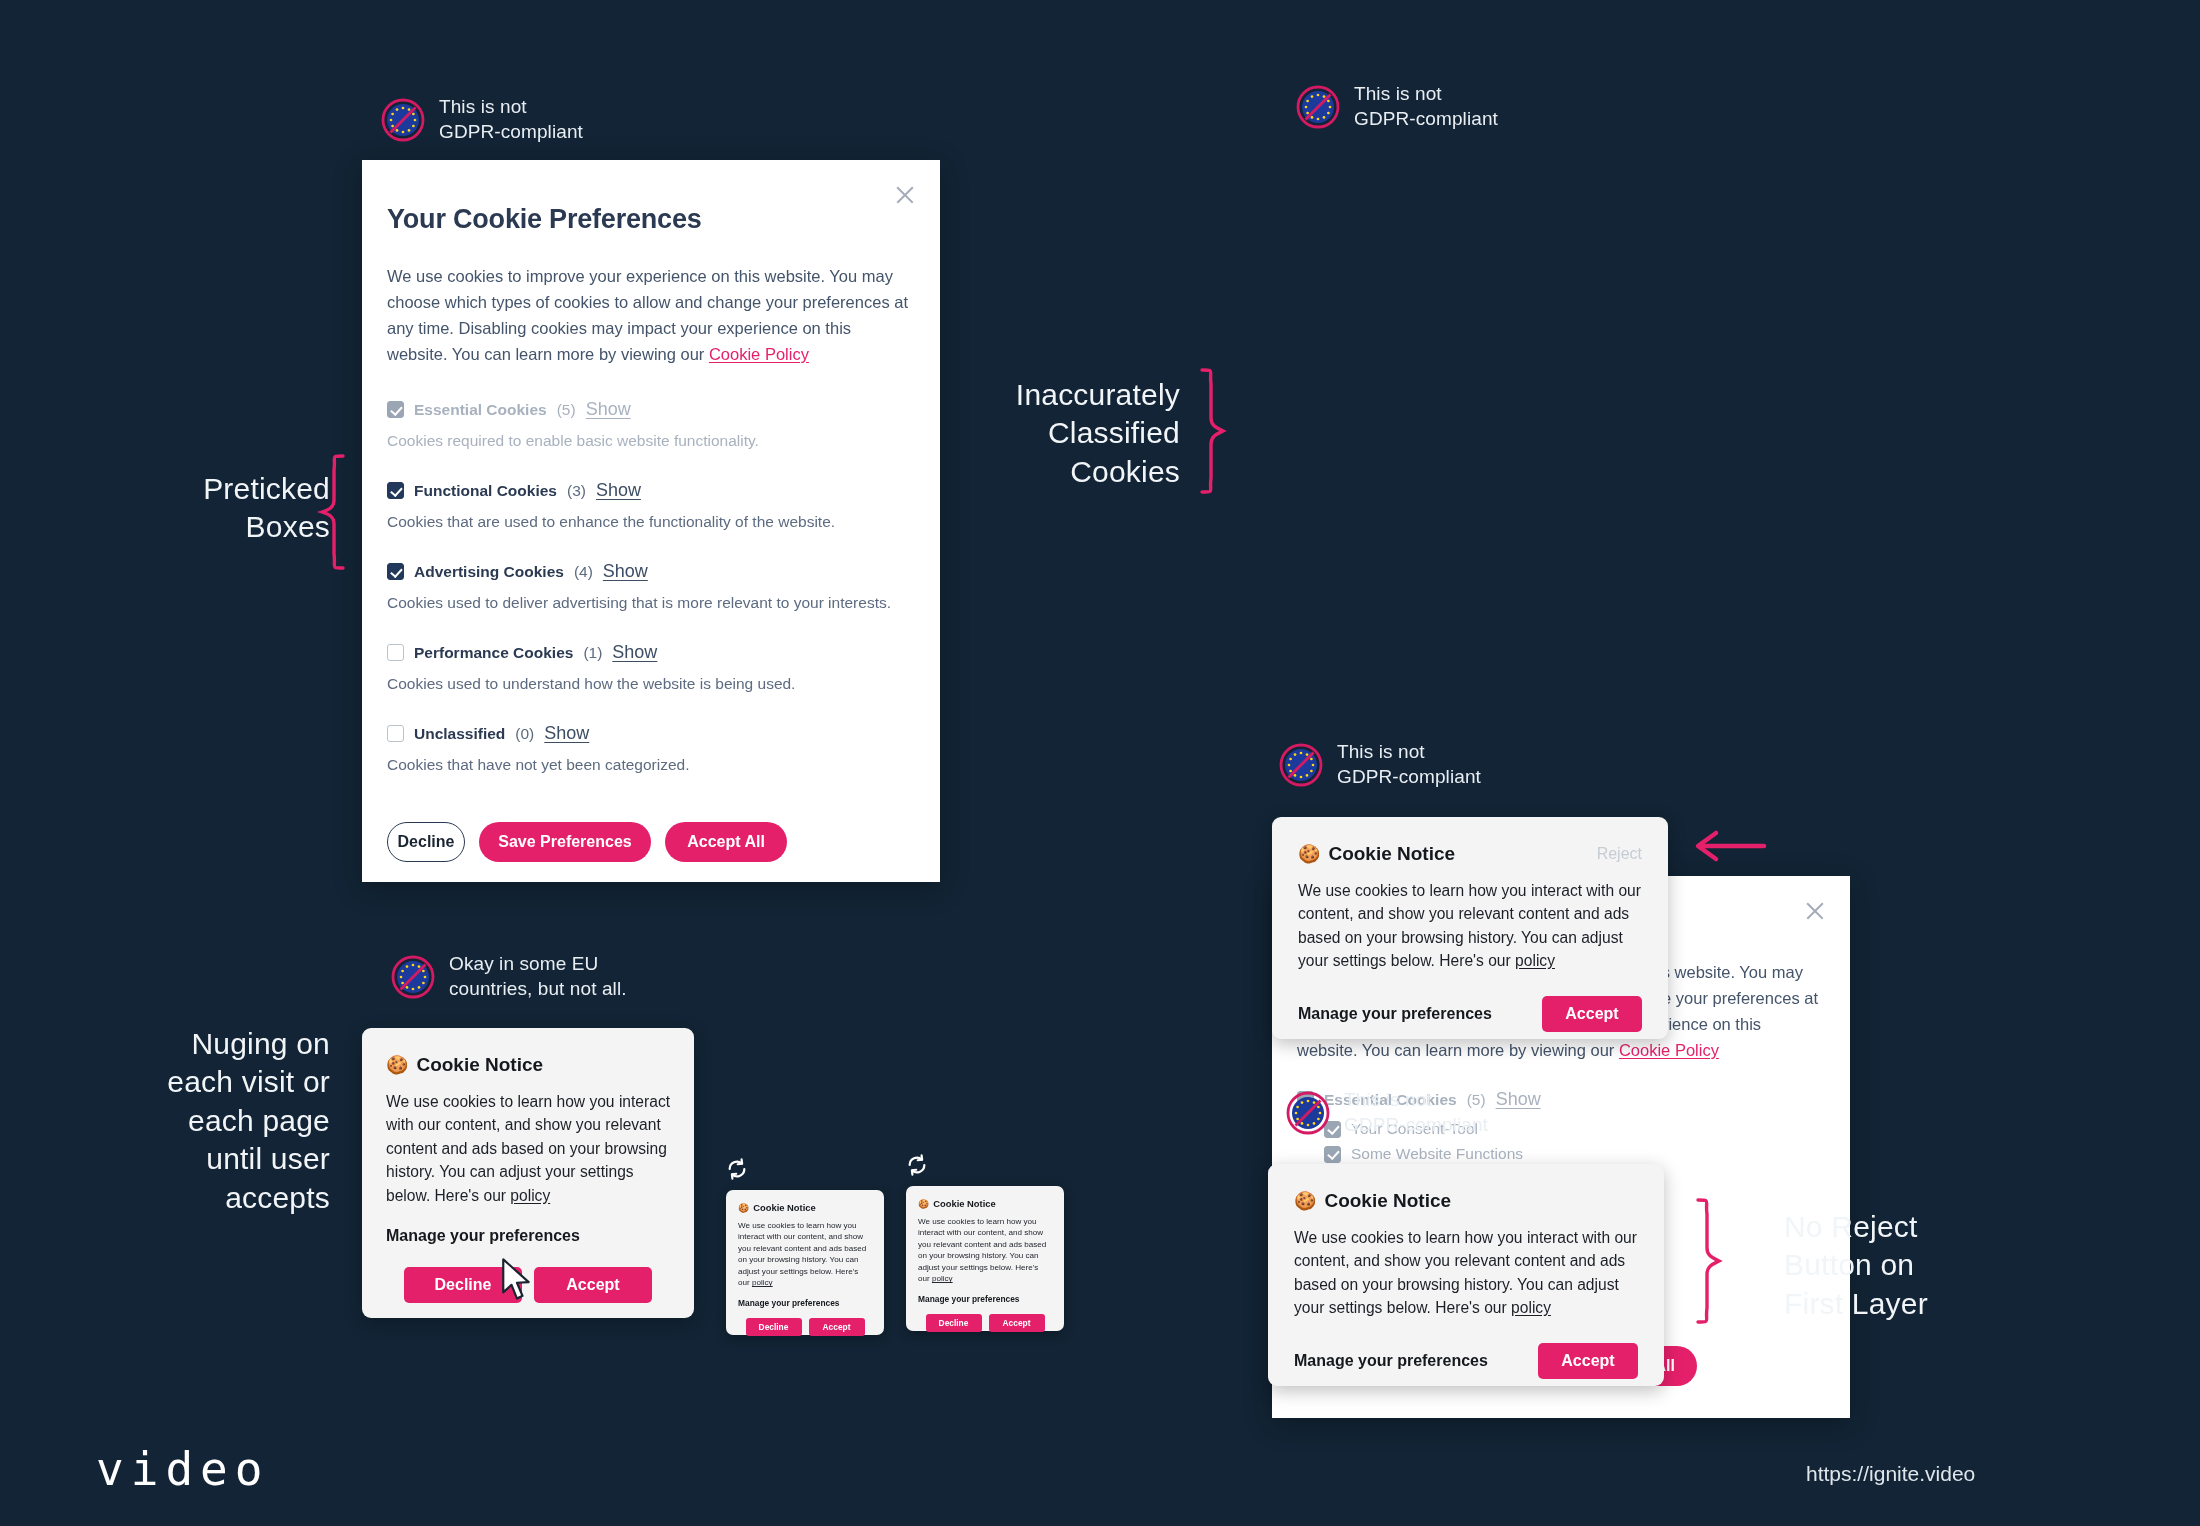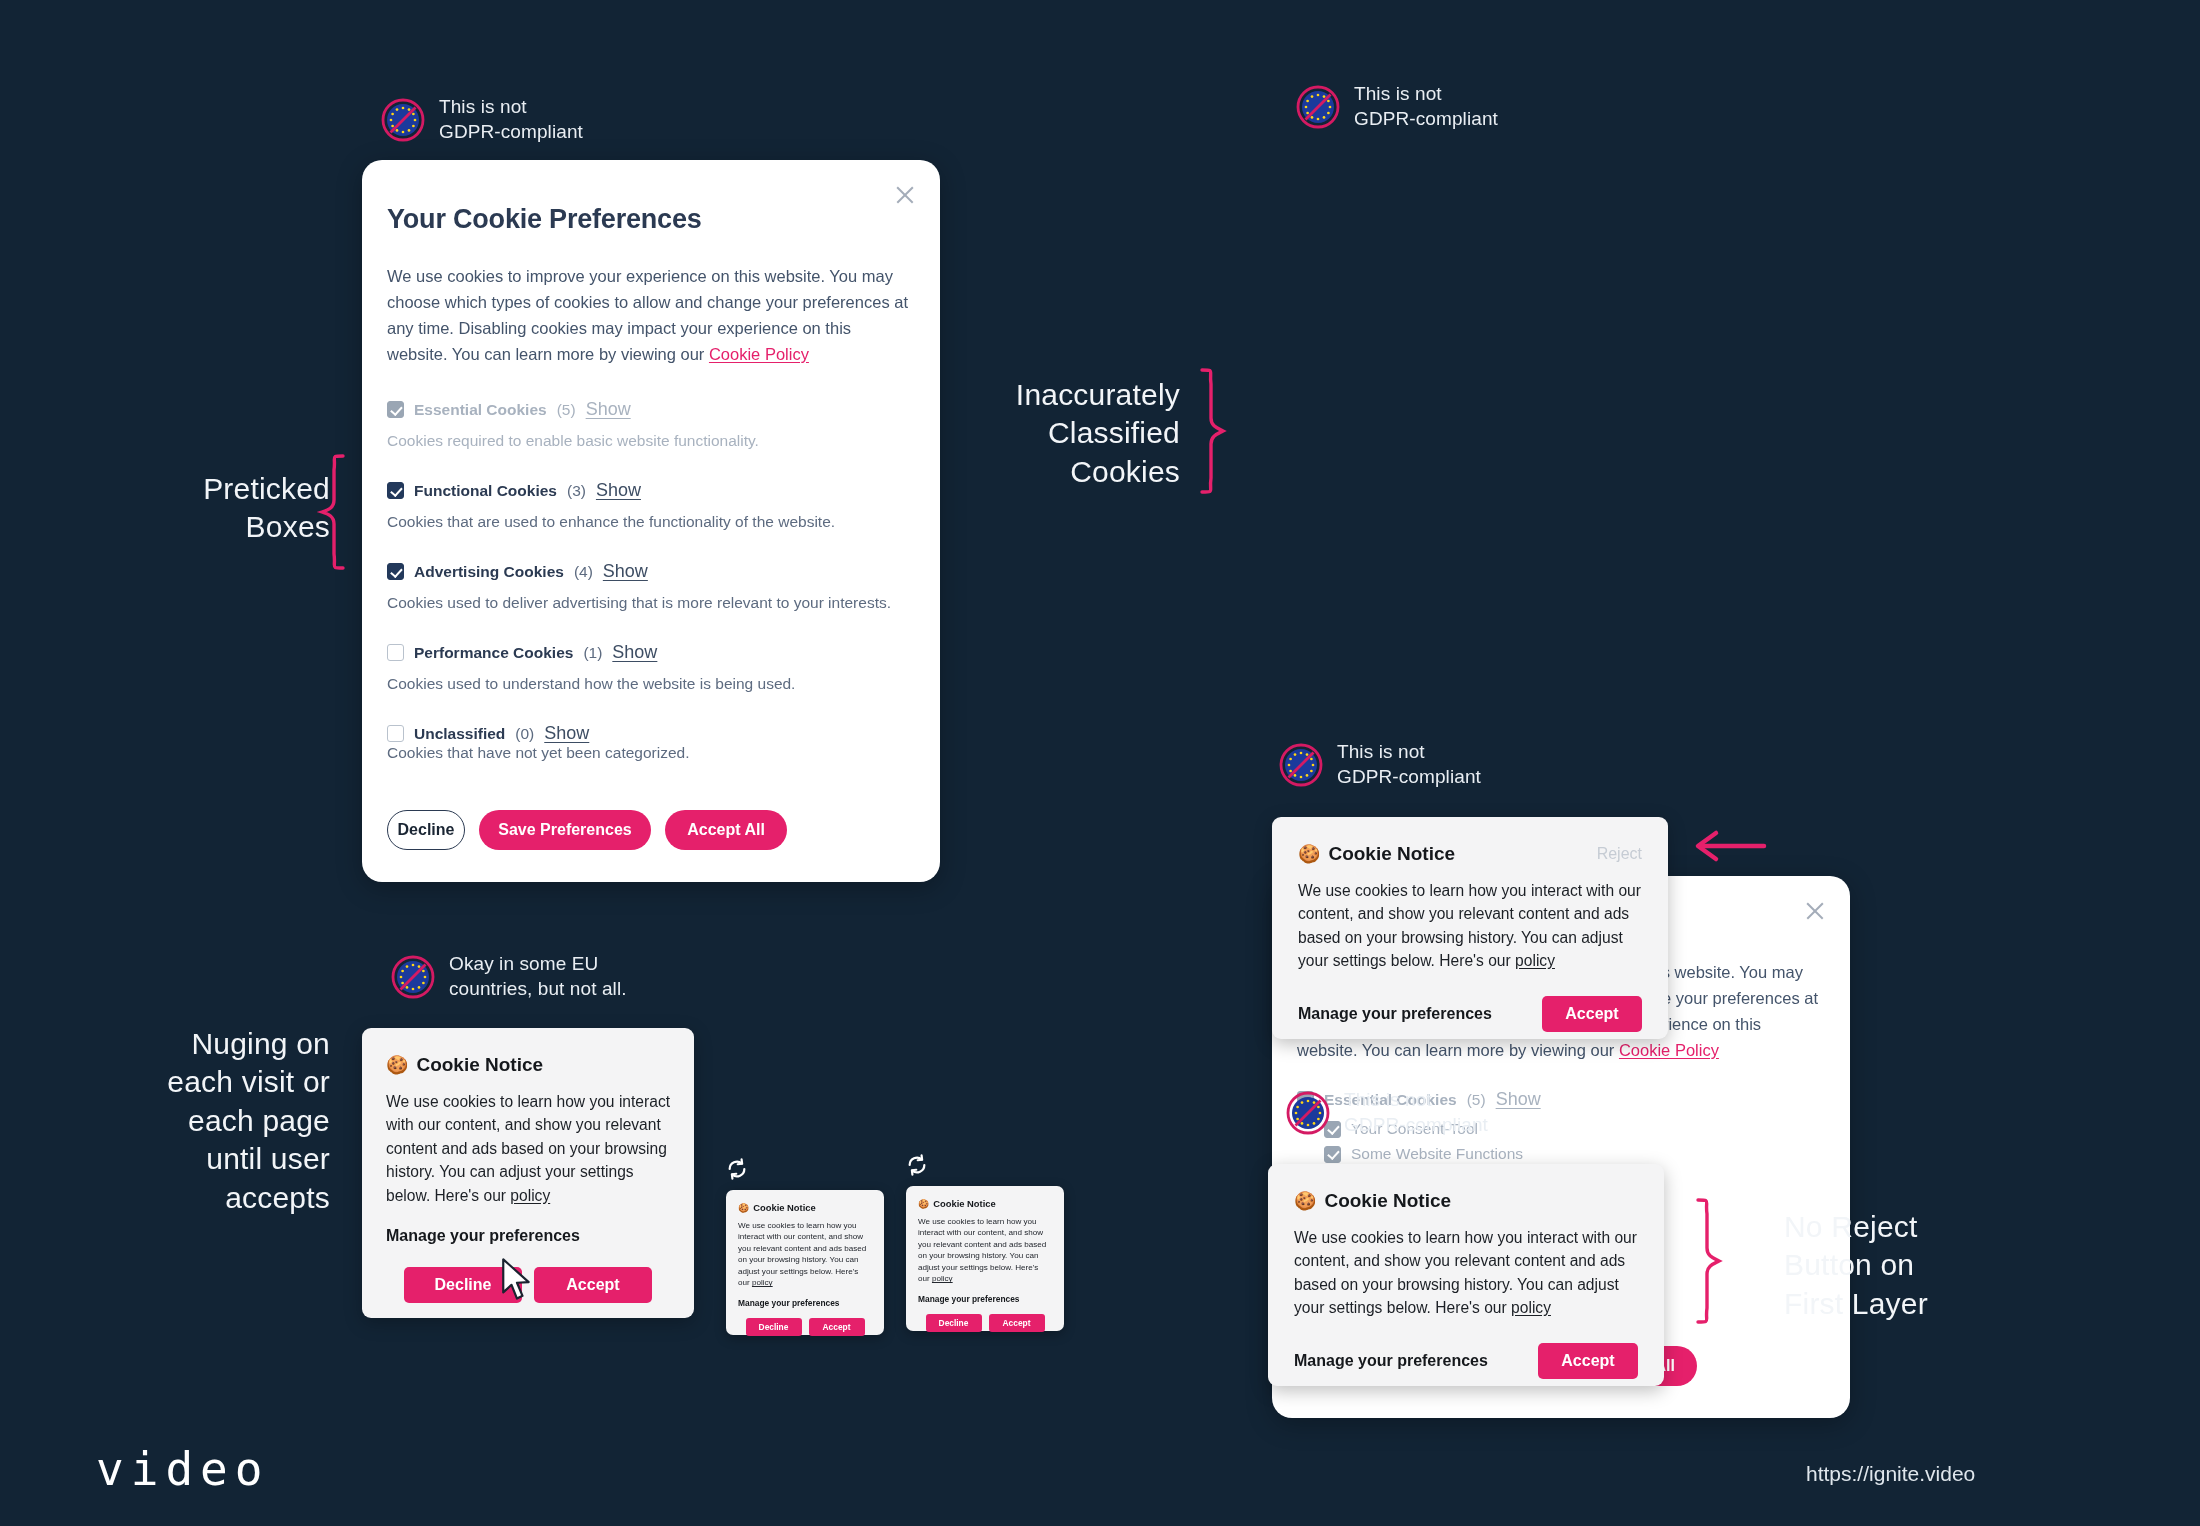--- a/index.html
+++ b/index.html
@@ -22,21 +22,21 @@
     color: #e9eef3;
     font-size: 19px;
     line-height: 1.3;
     white-space: pre-line;
     letter-spacing: .1px;
   }
 
   
   .dialog {
     background: #fff;
-    border-radius: 20px;
+    border-radius: 0;
     position: relative;
     box-shadow: 0 6px 26px rgba(0,0,0,.28);
   }
   .dialog-title {
     font-size: 27px;
     font-weight: bold;
     color: #2b3a52;
     letter-spacing: -.2px;
   }
   .dialog-body {
@@ -242,21 +242,21 @@
             </div>
             <div class="cb-desc" style="margin-top: 12px;">Cookies used to understand how the website is being used.</div>
           </div>
           <div style="margin-bottom: 0px;">
             <div class="cbrow">
               <span class="cb"></span>
               <span class="cb-label">Unclassified</span>
               <span class="cb-count">(0)</span>
               <span class="cb-show">Show</span>
             </div>
-            <div class="cb-desc" style="">Cookies that have not yet been categorized.</div>
+            <div class="cb-desc" style="margin-top: 12px;">Cookies that have not yet been categorized.</div>
           </div>
         </div>
 
       <div style="display:flex; gap:14px; margin-top:48px;">
         <div class="btn btn-outline" style="width:78px; height:40px;">Decline</div>
         <div class="btn btn-pink" style="width:172px; height:40px;">Save Preferences</div>
         <div class="btn btn-pink" style="width:122px; height:40px;">Accept All</div>
       </div>
     </div>
   </div>

